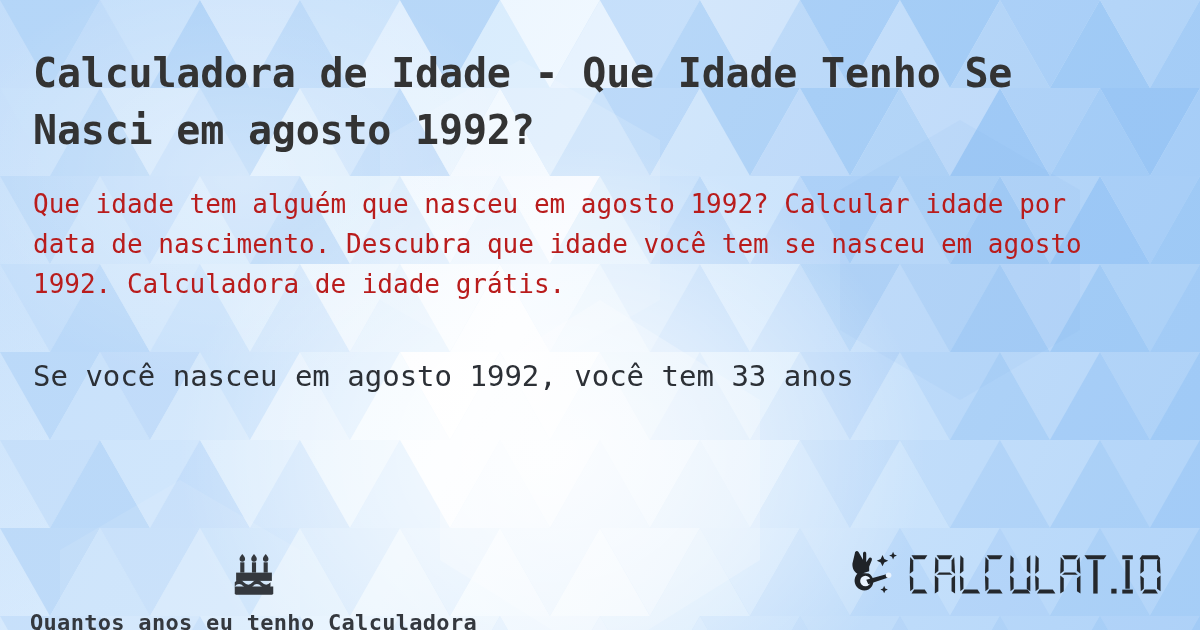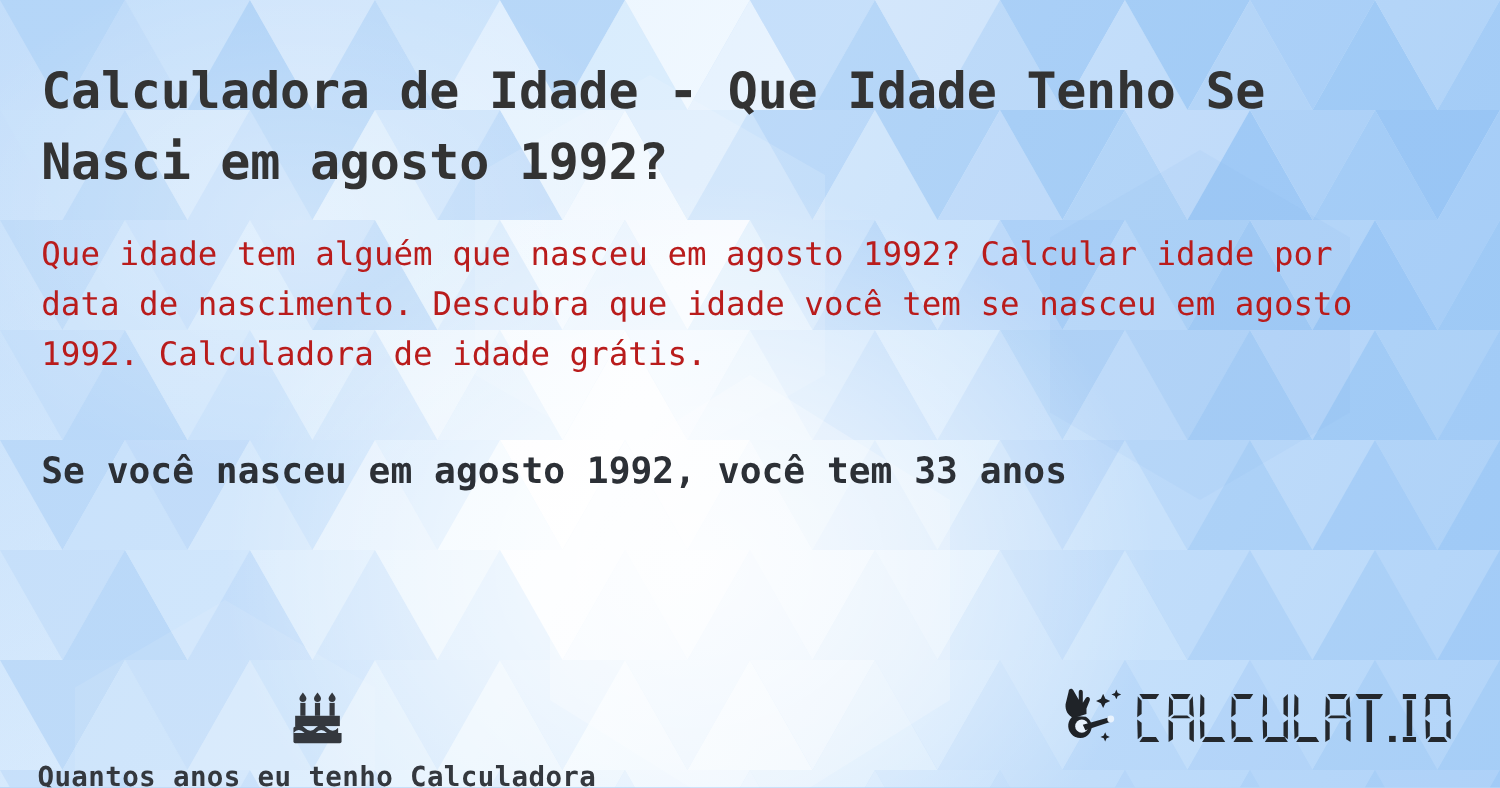--- a/index.html
+++ b/index.html
@@ -77,21 +77,21 @@
     color: #b91c1c;
   }
 
   .result-line {
     position: absolute;
     left: 33px;
     top: 355px;
     width: 1140px;
     margin: 0;
     font-family: "DejaVu Sans Mono", "Liberation Mono", monospace;
-    font-weight: bold;
+    font-weight: normal;
     font-size: 29px;
     line-height: 42px;
     color: #2c3036;
   }
 
   
   #footer {
     position: absolute;
     left: 0;
     bottom: 0;

